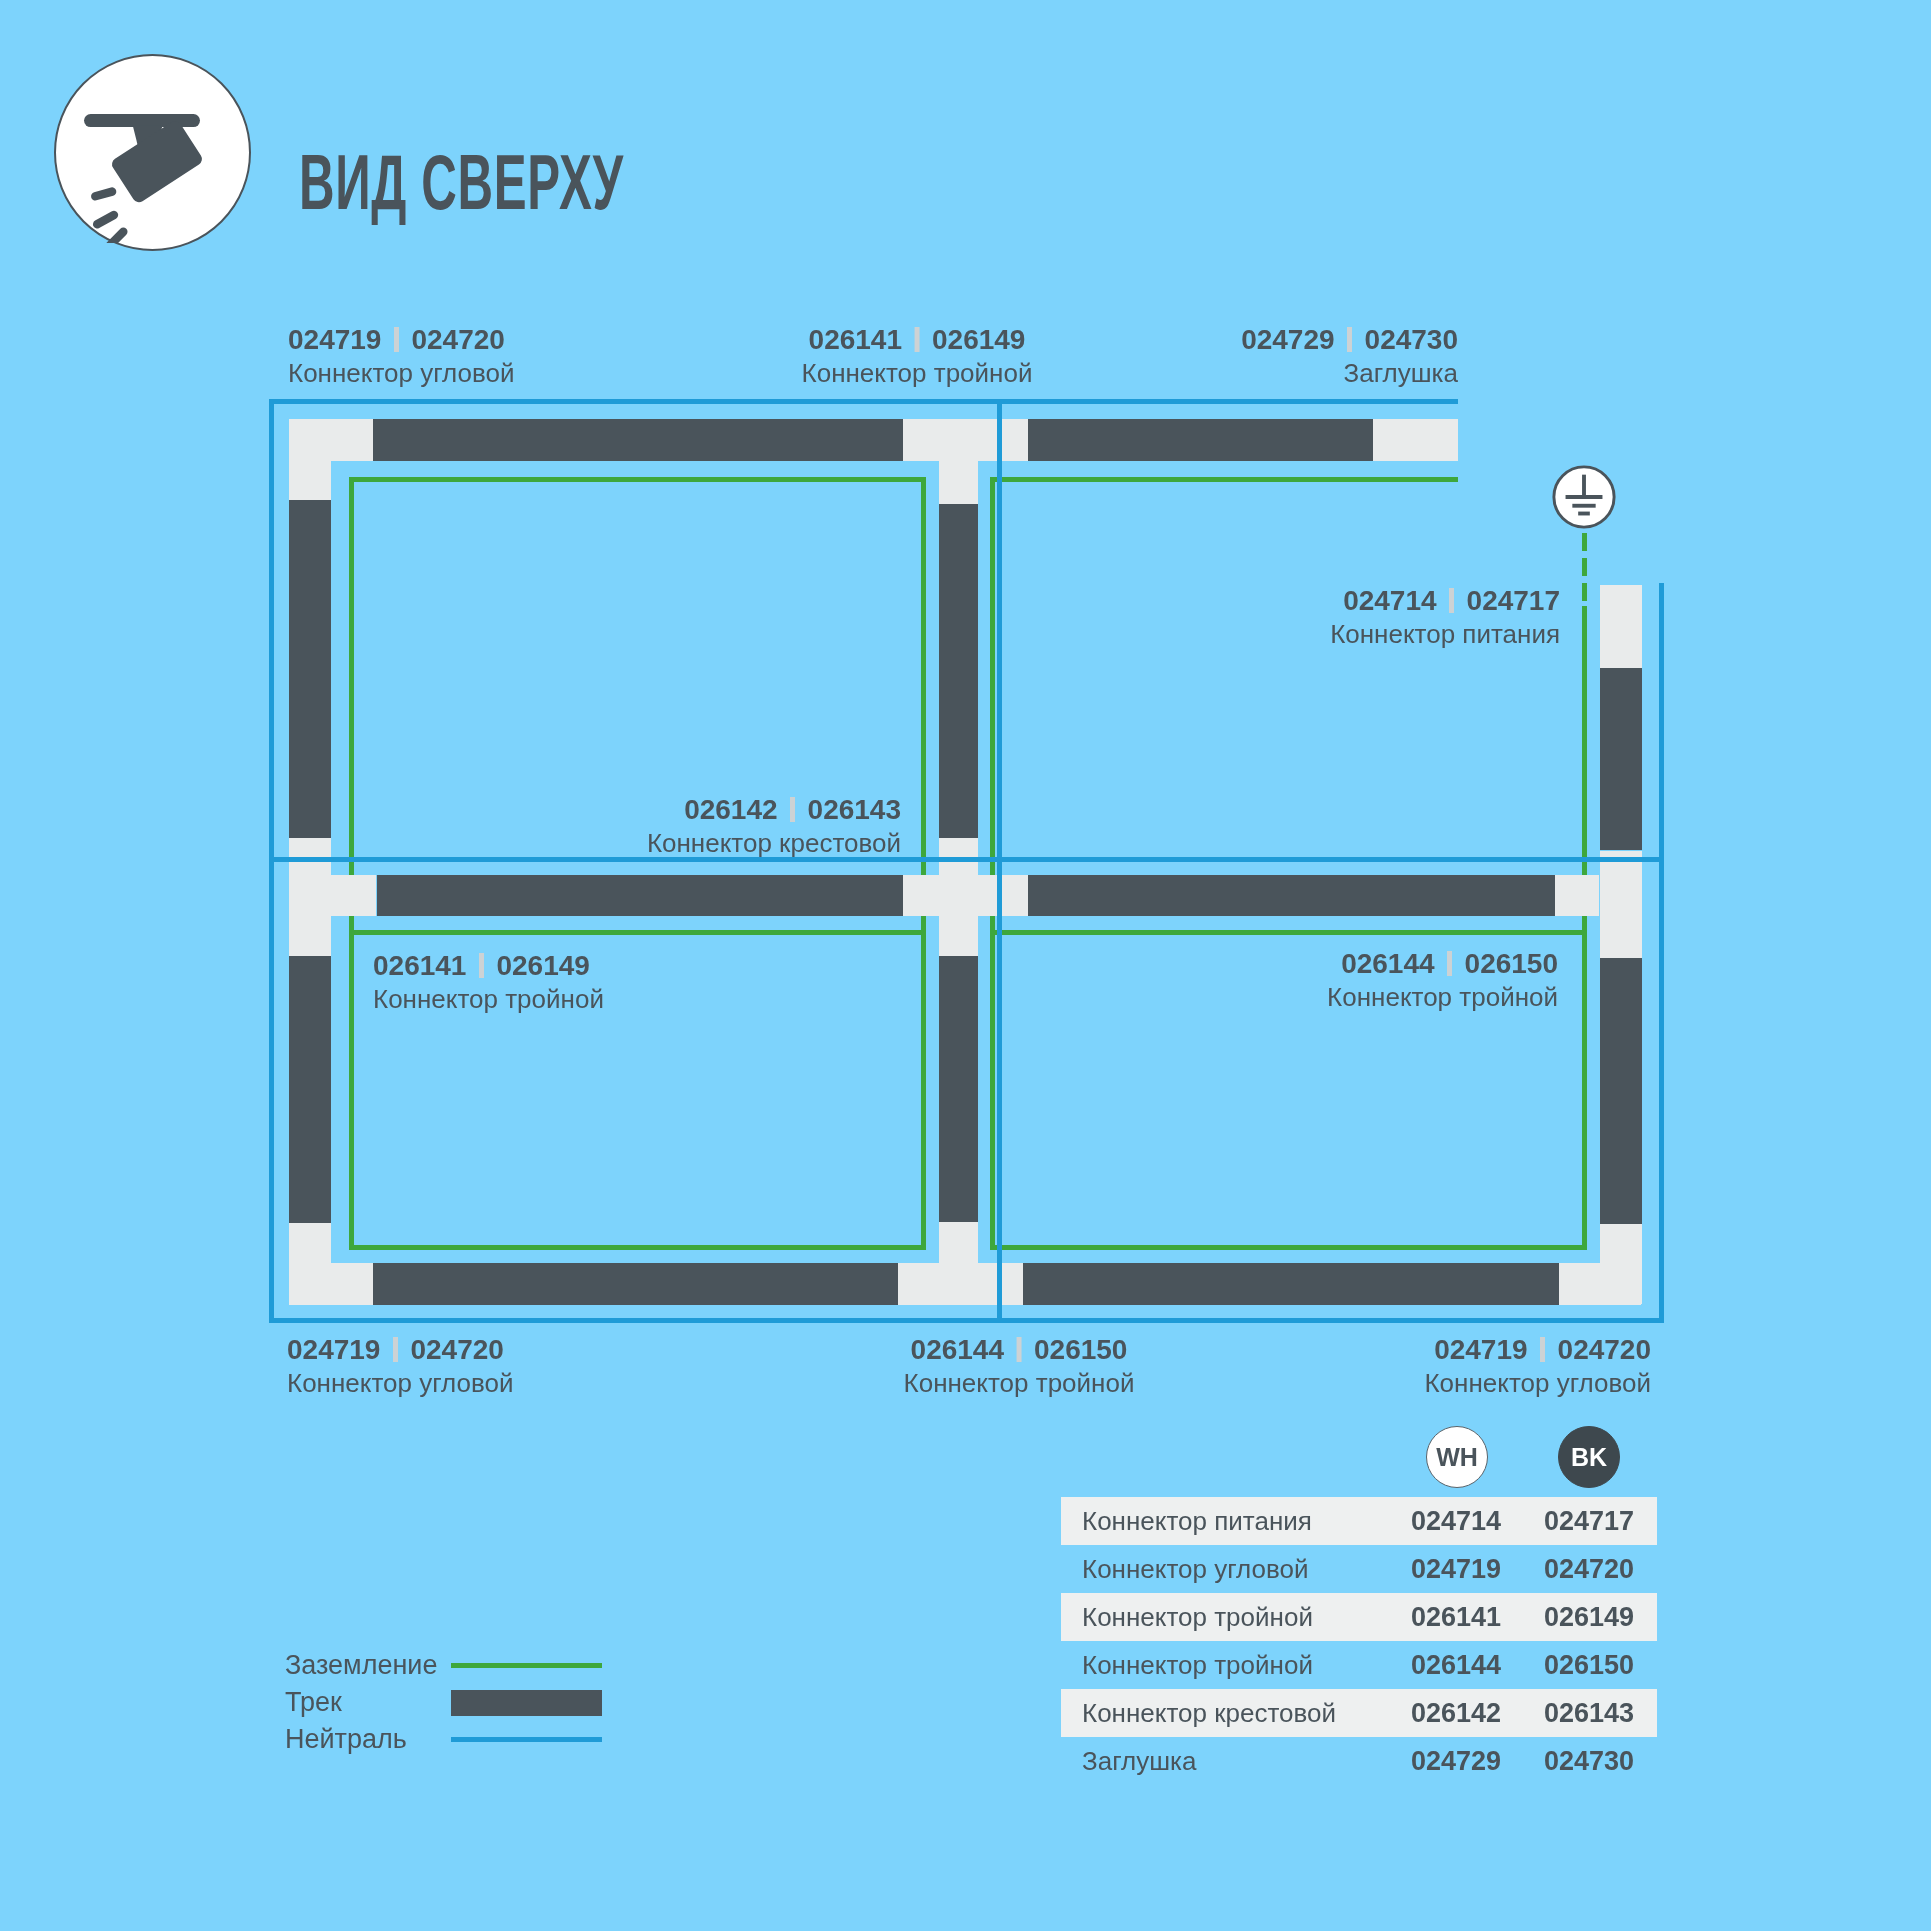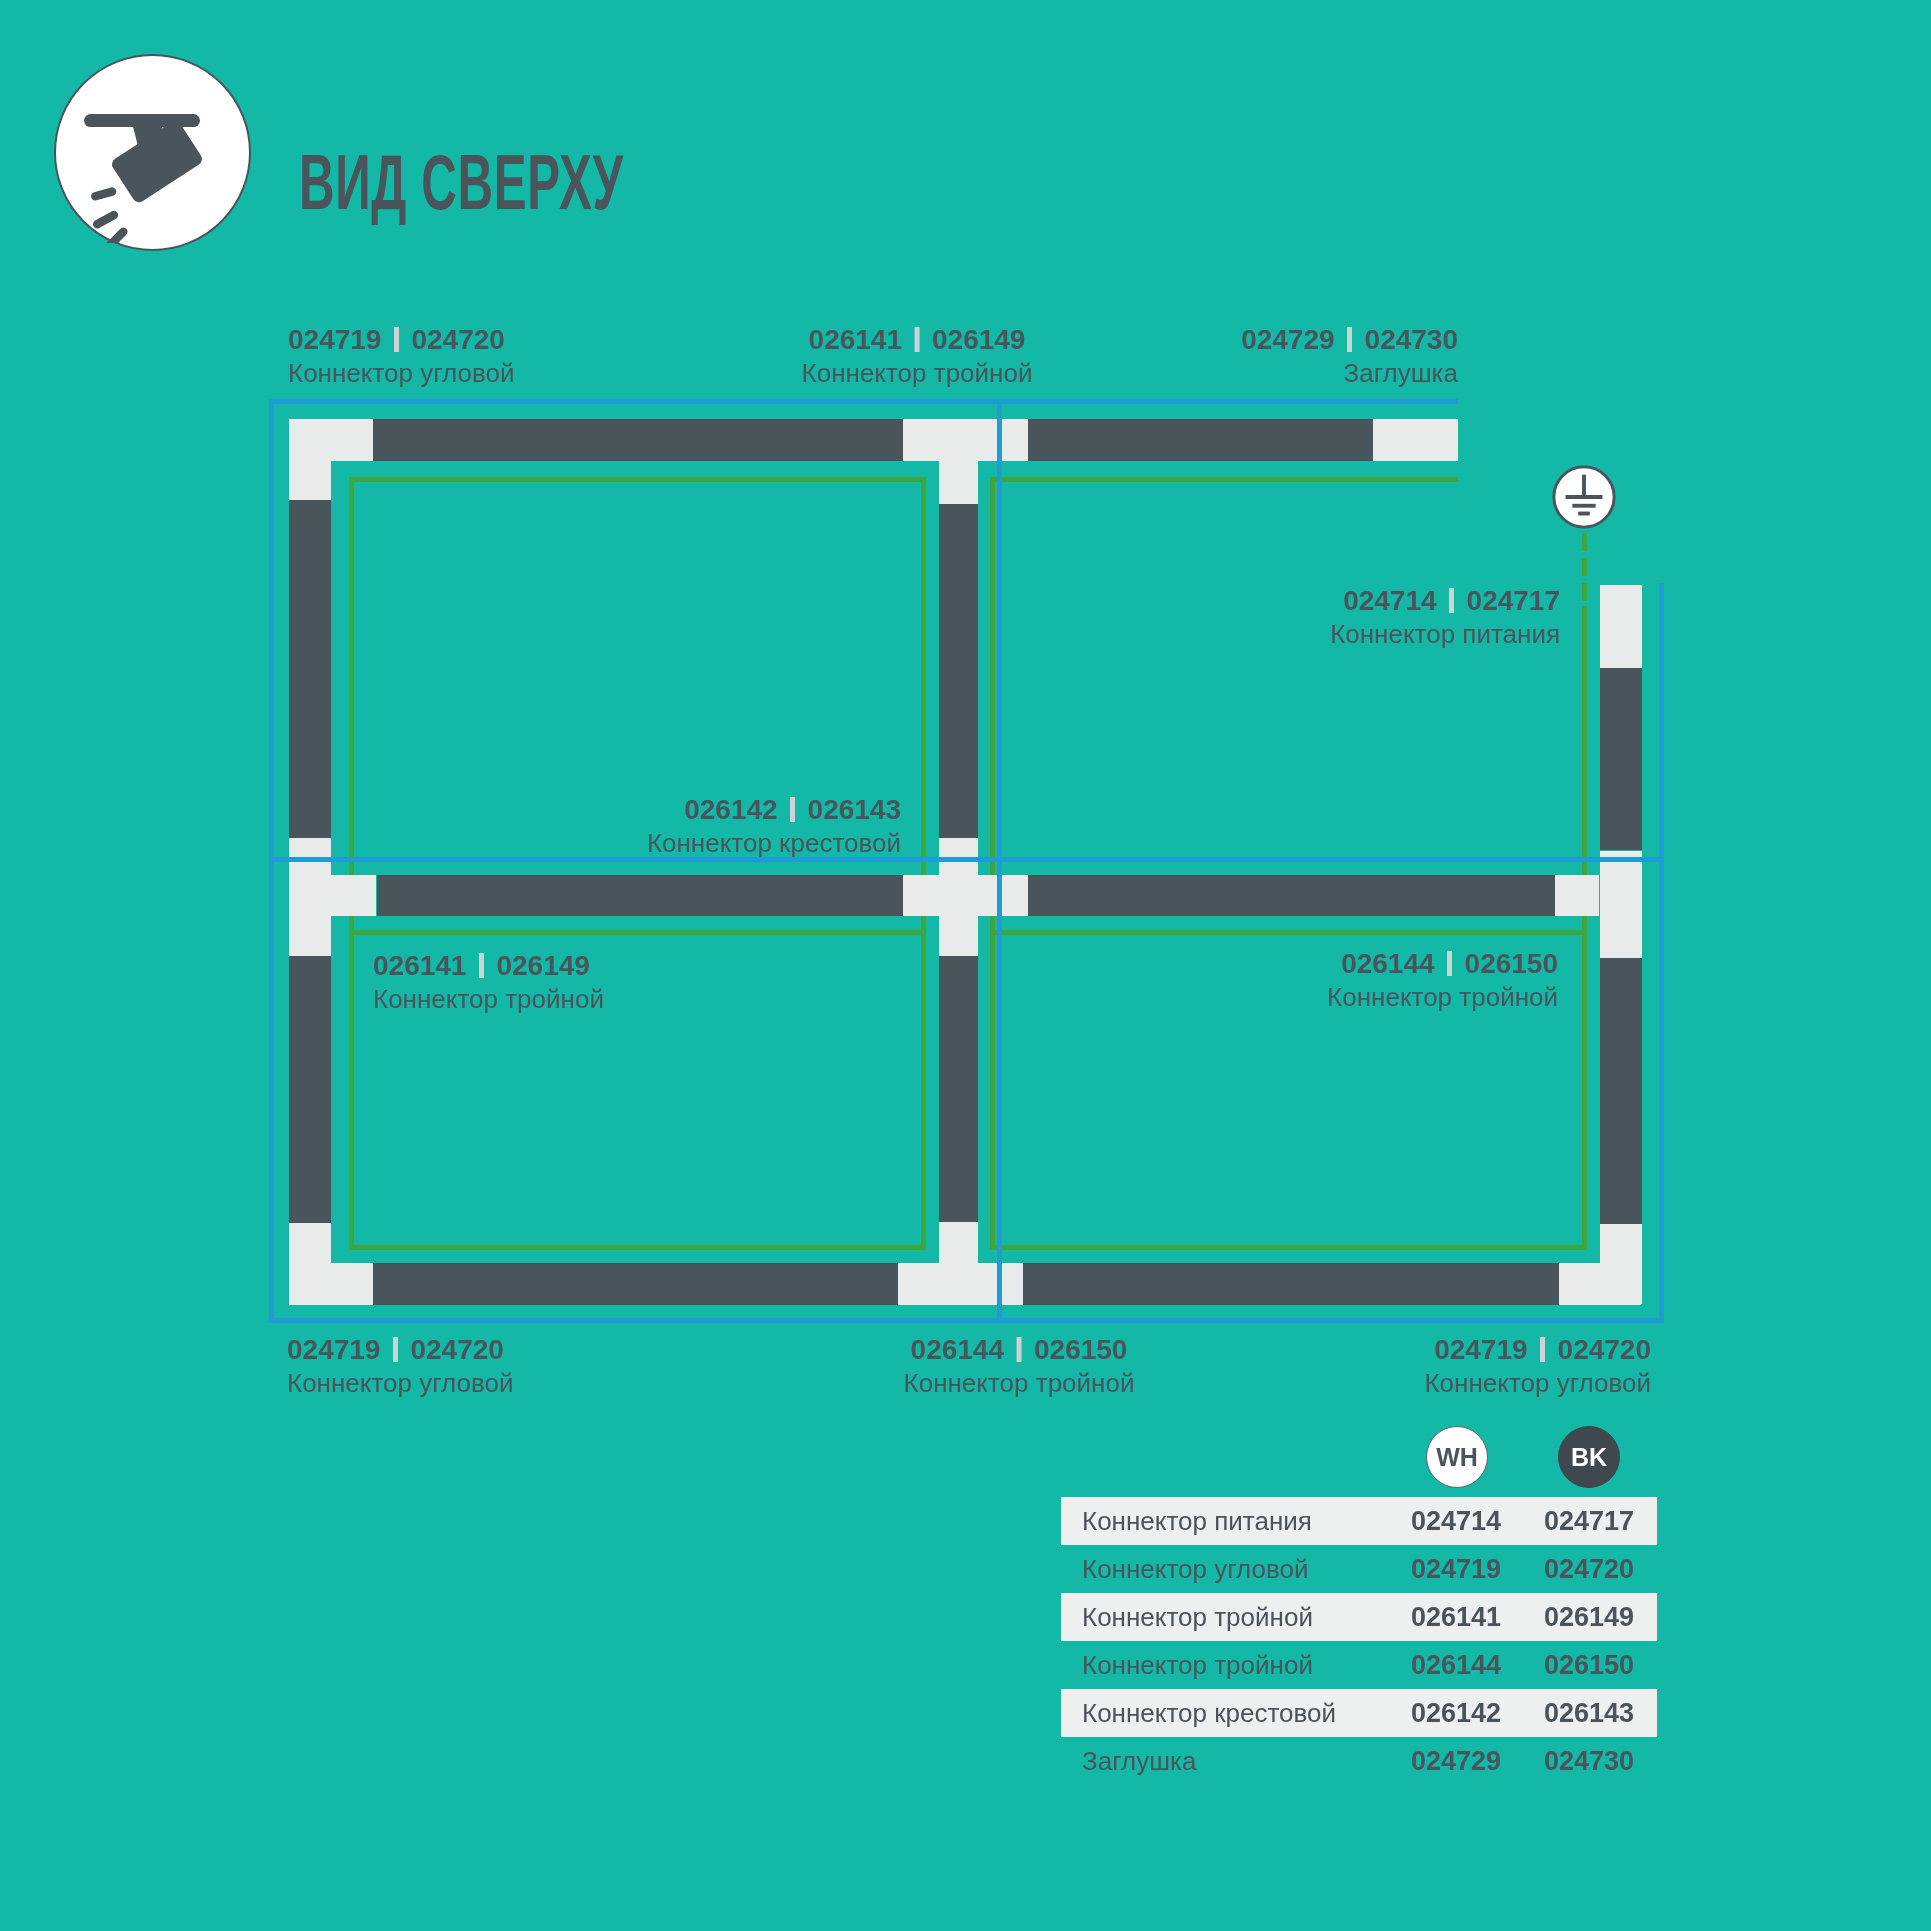--- a/index.html
+++ b/index.html
@@ -1,16 +1,16 @@
 <!DOCTYPE html>
 <html><head>
 <meta charset="utf-8">
 <style>
   html,body{margin:0;padding:0;background:#fff;}
-  .page{position:relative;width:1931px;height:1931px;background:#14b8a6;overflow:hidden;
+  .page{position:relative;width:1931px;height:1931px;background:#7dd3fc;overflow:hidden;
         font-family:"Liberation Sans",sans-serif;color:#4A545B;}
 
   
   .hdr-icon{position:absolute;left:54px;top:54px;width:193px;height:193px;border:2.9px solid #4A545B;
             border-radius:50%;background:#fff;}
   .title{position:absolute;left:299px;top:138px;font-size:77px;font-weight:bold;letter-spacing:1px;
          transform:scaleX(0.64);transform-origin:left center;white-space:nowrap;color:#4A545B;}
 
   
   .gl{position:absolute;background:#3EA73C;z-index:1;}
@@ -216,20 +216,34 @@
     <div class="lbl r" style="right:280px;top:1334px">
       <div class="nums">
           <span>024719</span>
           <i class="sep"></i>
           <span>024720</span>
         </div>
       <div class="name">Коннектор угловой</div>
     </div>
   </div>
 
+  <div class="legend">
+    <div class="lrow">
+      <span class="llabel">Заземление</span>
+      <i class="lsw ground"></i>
+    </div>
+    <div class="lrow">
+      <span class="llabel">Трек</span>
+      <i class="lsw track"></i>
+    </div>
+    <div class="lrow">
+      <span class="llabel">Нейтраль</span>
+      <i class="lsw neutral"></i>
+    </div>
+  </div>
 
   <div class="tablewrap">
     <div class="circ wh">
         <span>WH</span>
       </div>
     <div class="circ bk">
         <span>BK</span>
       </div>
 
     <div class="trow odd">

